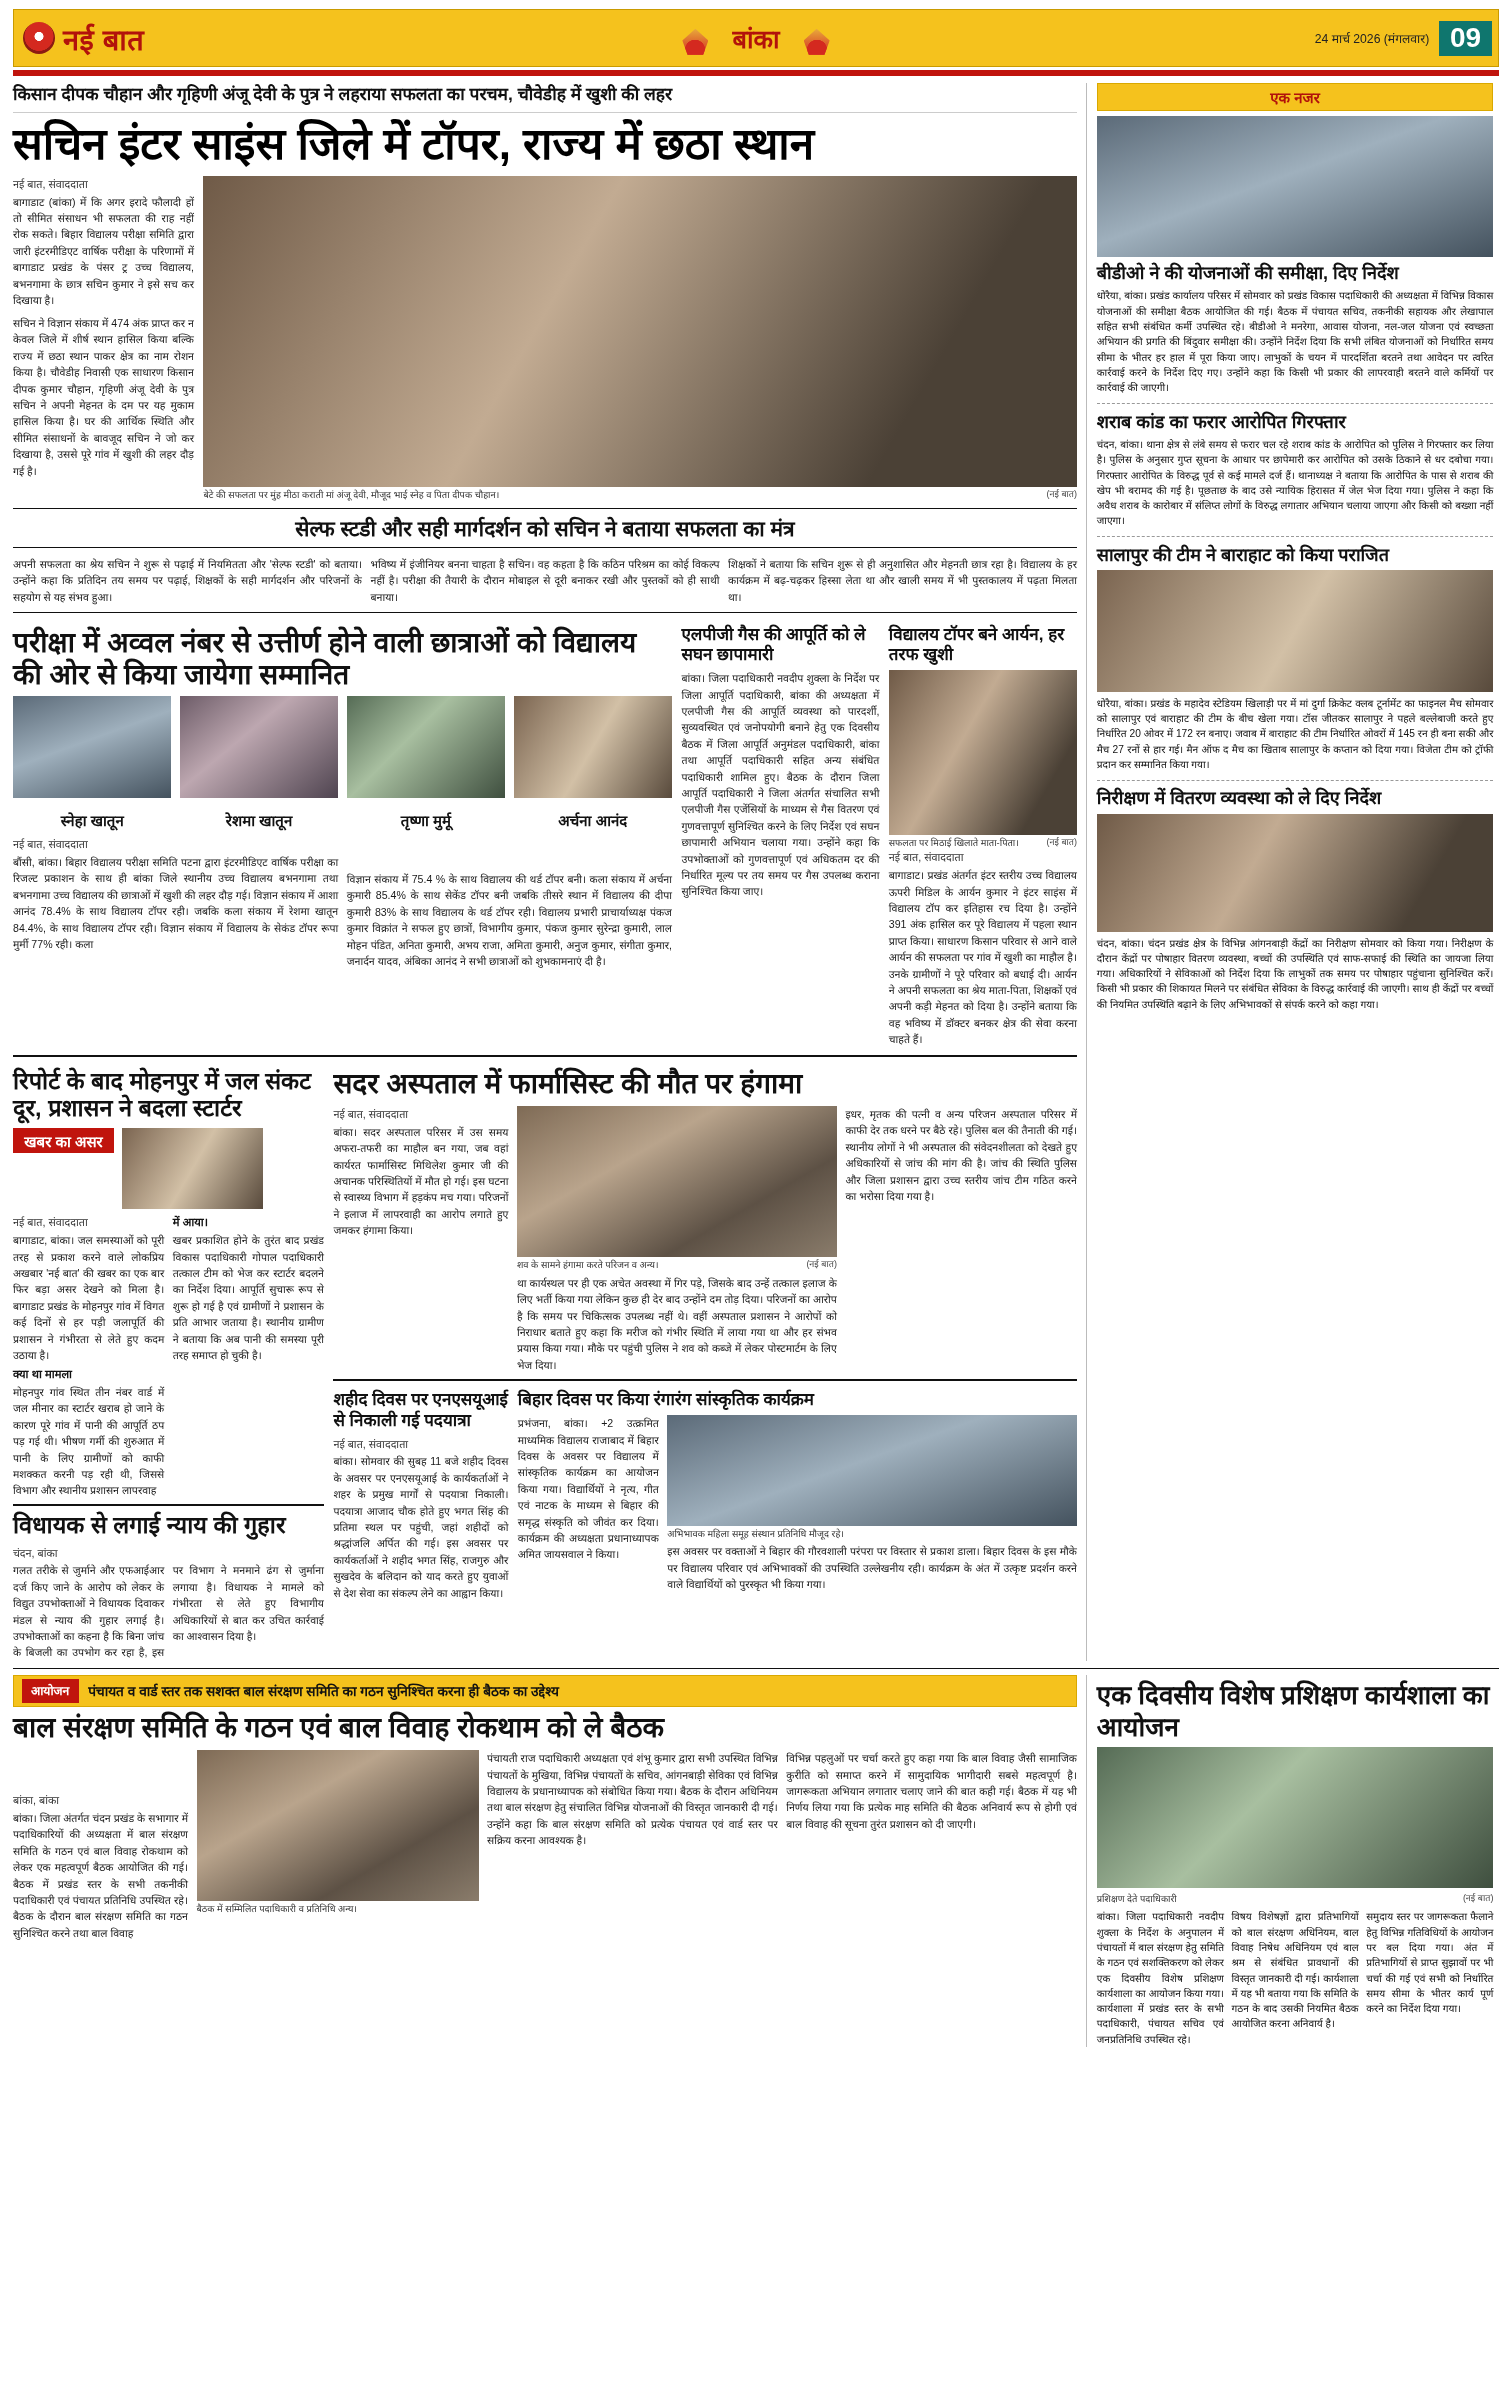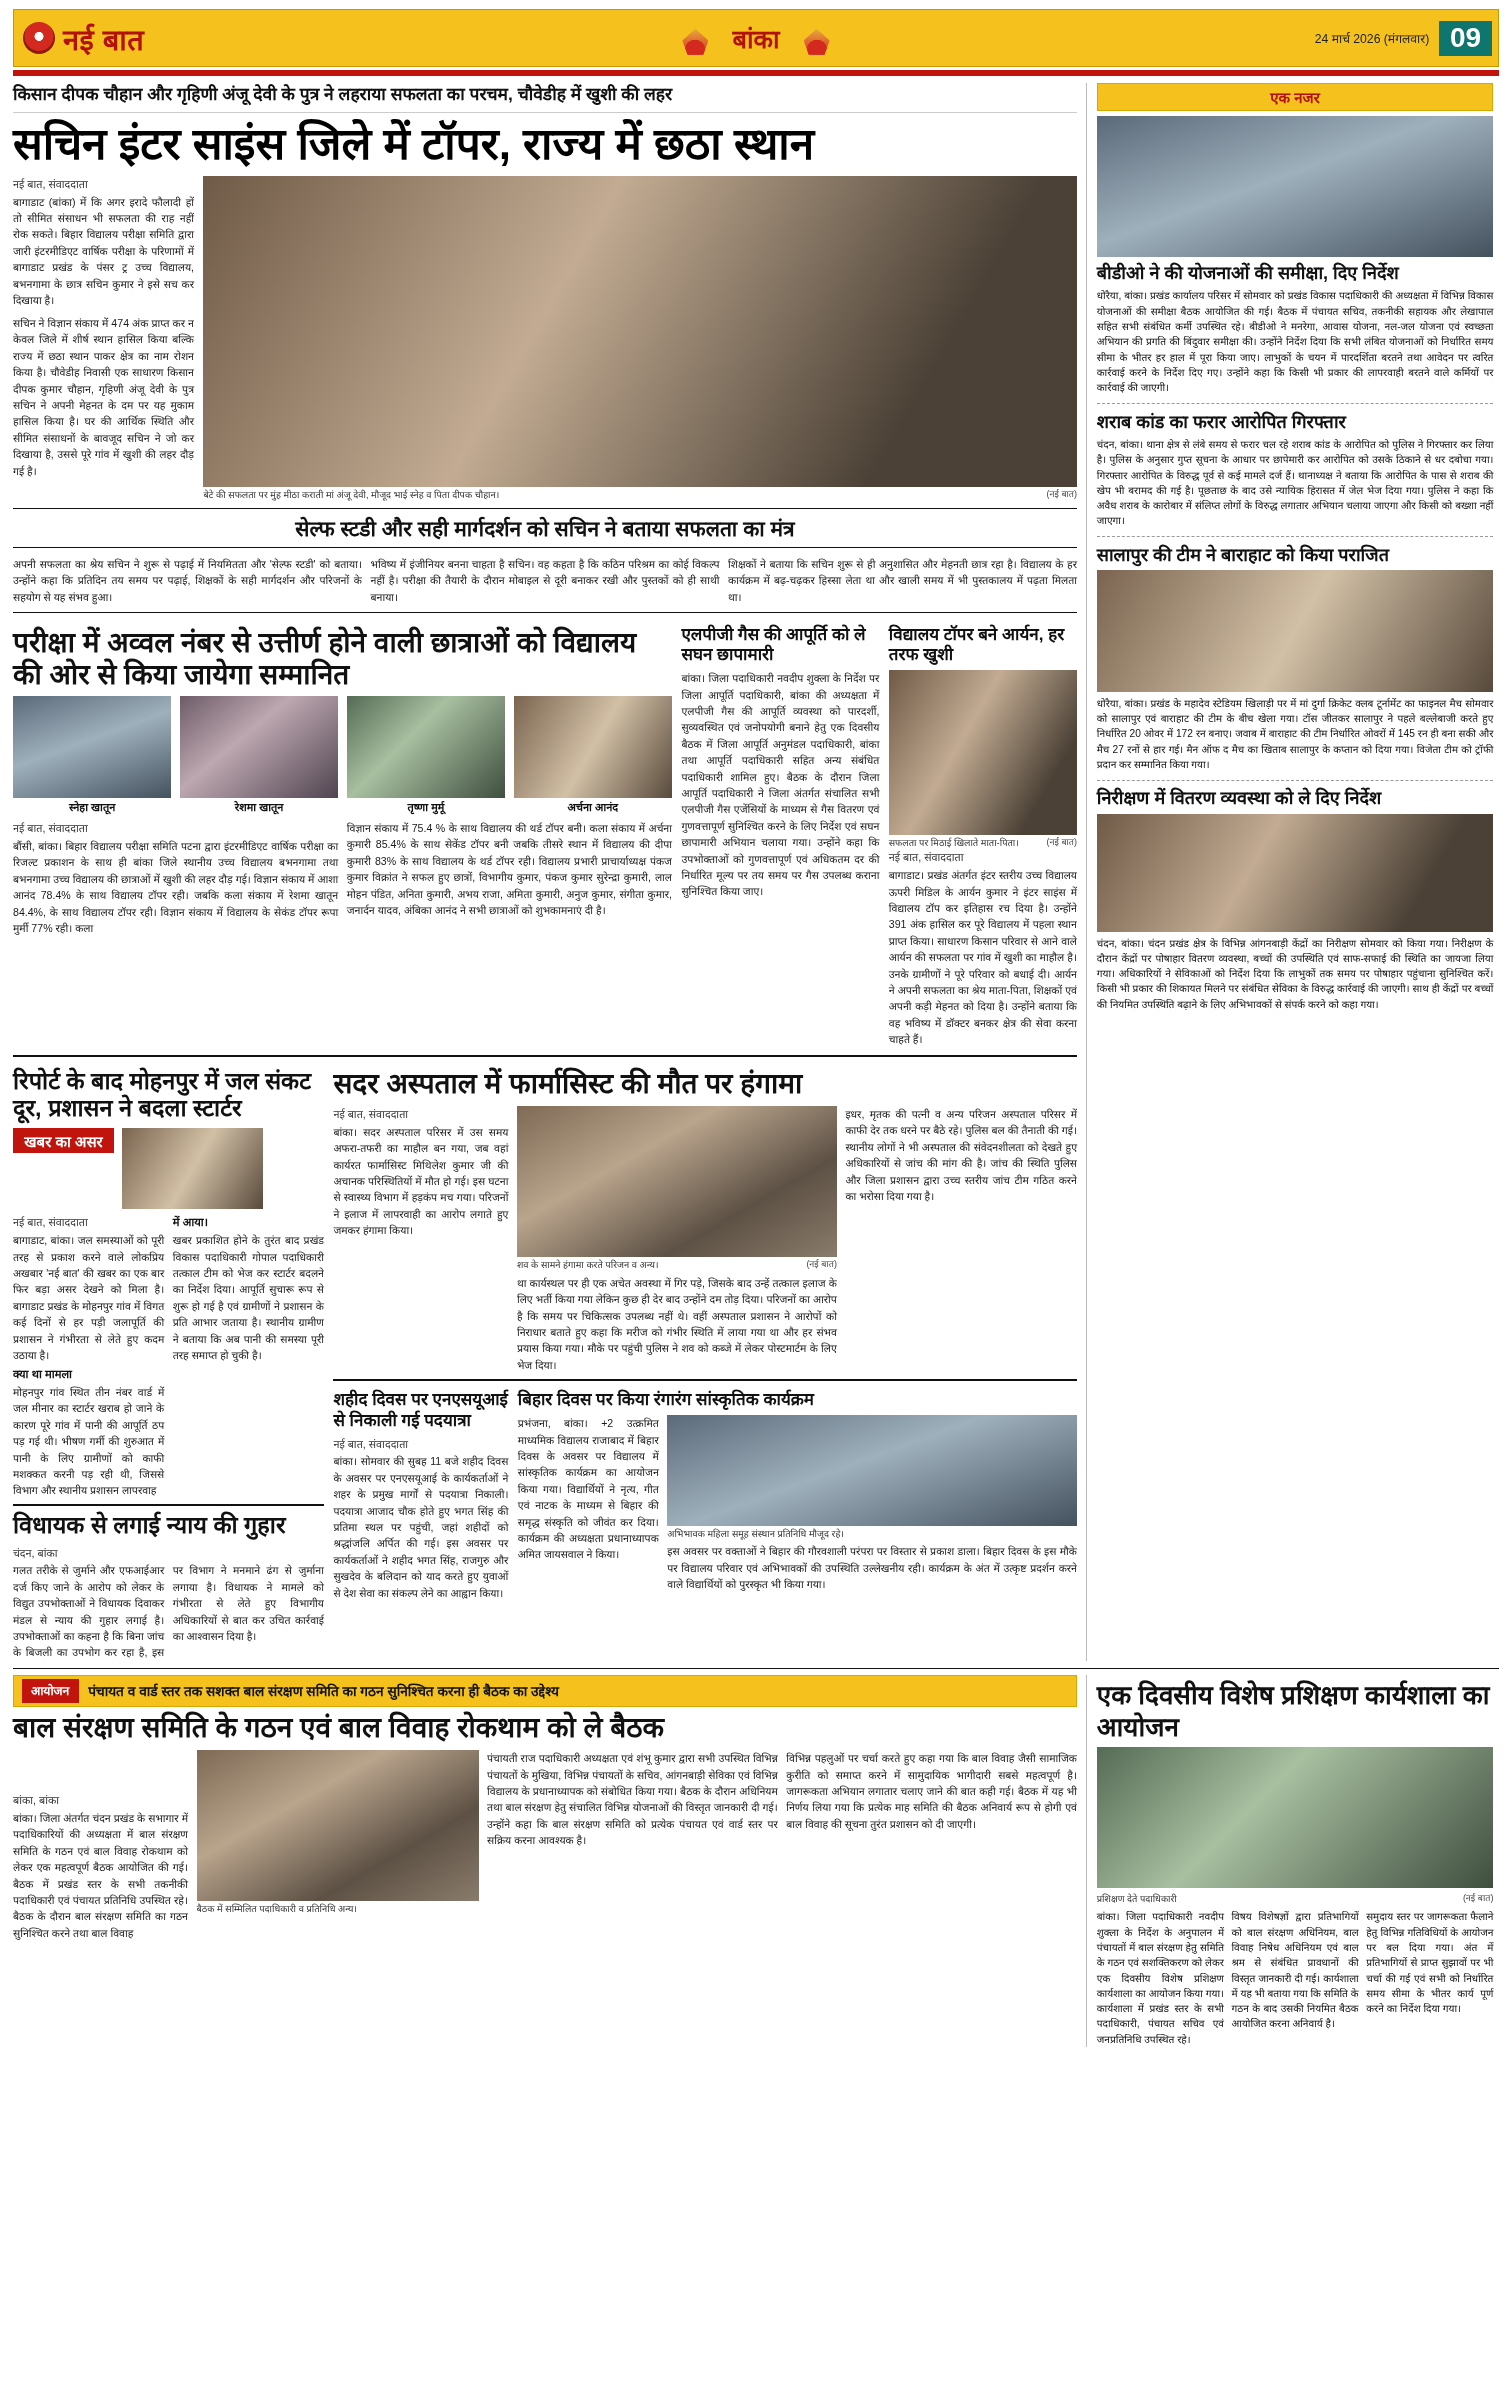--- a/index.html
+++ b/index.html
@@ -89,21 +89,21 @@
     text-align:center; padding:2.8px 0; border:0.9px solid #d9a800;
   }
   .rc-title { font-size:18px; font-weight:bold; margin:5.6px 0 3.8px 0; line-height:1.2; }
   .rc-text { font-size:10.2px; line-height:1.5; text-align:justify; }
   .rc-photo { width:100%; height:141px; }
   .divider-d { border-top:0.9px dashed #999; margin:7.5px 0; }
 
   
   .girl { width:100%; }
   .girl .ph { width:100%; height:102px; }
-  .girl .nm { font-size:11px; text-align:center; margin-top:1px; font-weight:bold; }
+  .girl .nm { font-size:15px; text-align:center; margin-top:12px; font-weight:bold; }
 
   
   .bottom-band { margin-top:7.5px; border-top:1.9px solid #111; padding-top:5.6px; }
   .band-yellow {
     background:#f5c21d; height:32px; display:flex; align-items:center; padding:0 7.5px;
     border:0.9px solid #d9a800;
   }
   .band-red-tag { background:#c0140d; color:#fff; font-size:12.2px; font-weight:bold; padding:3.8px 9.4px; margin-right:9.4px; }
   .band-text { font-size:13.7px; font-weight:bold; color:#111; }
   .credit { font-size:9px; color:#444; text-align:right; }
@@ -180,21 +180,21 @@
             <div class="girl">
               <div class="ph pgrad-f"></div>
               <div class="nm">अर्चना आनंद</div>
             </div>
           </div>
           <div class="two-cols">
             <div style="flex:1;">
               <div class="byline">नई बात, संवाददाता</div>
               <div class="col-text">बौंसी, बांका। बिहार विद्यालय परीक्षा समिति पटना द्वारा इंटरमीडिएट वार्षिक परीक्षा का रिजल्ट प्रकाशन के साथ ही बांका जिले स्थानीय उच्च विद्यालय बभनगामा तथा बभनगामा उच्च विद्यालय की छात्राओं में खुशी की लहर दौड़ गई। विज्ञान संकाय में आशा आनंद 78.4% के साथ विद्यालय टॉपर रही। जबकि कला संकाय में रेशमा खातून 84.4%, के साथ विद्यालय टॉपर रही। विज्ञान संकाय में विद्यालय के सेकंड टॉपर रूपा मुर्मी 77% रही। कला</div>
             </div>
-            <div style="flex:1;">
+            <div style="flex:1;margin-top:35px;">
               <div class="col-text">विज्ञान संकाय में 75.4 % के साथ विद्यालय की थर्ड टॉपर बनी। कला संकाय में अर्चना कुमारी 85.4% के साथ सेकेंड टॉपर बनी जबकि तीसरे स्थान में विद्यालय की दीपा कुमारी 83% के साथ विद्यालय के थर्ड टॉपर रही। विद्यालय प्रभारी प्राचार्याध्यक्ष पंकज कुमार विक्रांत ने सफल हुए छात्रों, विभागीय कुमार, पंकज कुमार सुरेन्द्रा कुमारी, लाल मोहन पंडित, अनिता कुमारी, अभय राजा, अमिता कुमारी, अनुज कुमार, संगीता कुमार, जनार्दन यादव, अंबिका आनंद ने सभी छात्राओं को शुभकामनाएं दी है।</div>
             </div>
           </div>
         </div>
 
         <div style="width:198px;">
           <h3 class="sub">एलपीजी गैस की आपूर्ति को ले सघन छापामारी</h3>
           <div class="col-text">बांका। जिला पदाधिकारी नवदीप शुक्ला के निर्देश पर जिला आपूर्ति पदाधिकारी, बांका की अध्यक्षता में एलपीजी गैस की आपूर्ति व्यवस्था को पारदर्शी, सुव्यवस्थित एवं जनोपयोगी बनाने हेतु एक दिवसीय बैठक में जिला आपूर्ति अनुमंडल पदाधिकारी, बांका तथा आपूर्ति पदाधिकारी सहित अन्य संबंधित पदाधिकारी शामिल हुए। बैठक के दौरान जिला आपूर्ति पदाधिकारी ने जिला अंतर्गत संचालित सभी एलपीजी गैस एजेंसियों के माध्यम से गैस वितरण एवं गुणवत्तापूर्ण सुनिश्चित करने के लिए निर्देश एवं सघन छापामारी अभियान चलाया गया। उन्होंने कहा कि उपभोक्ताओं को गुणवत्तापूर्ण एवं अधिकतम दर की निर्धारित मूल्य पर तय समय पर गैस उपलब्ध कराना सुनिश्चित किया जाए।</div>
         </div>
 

